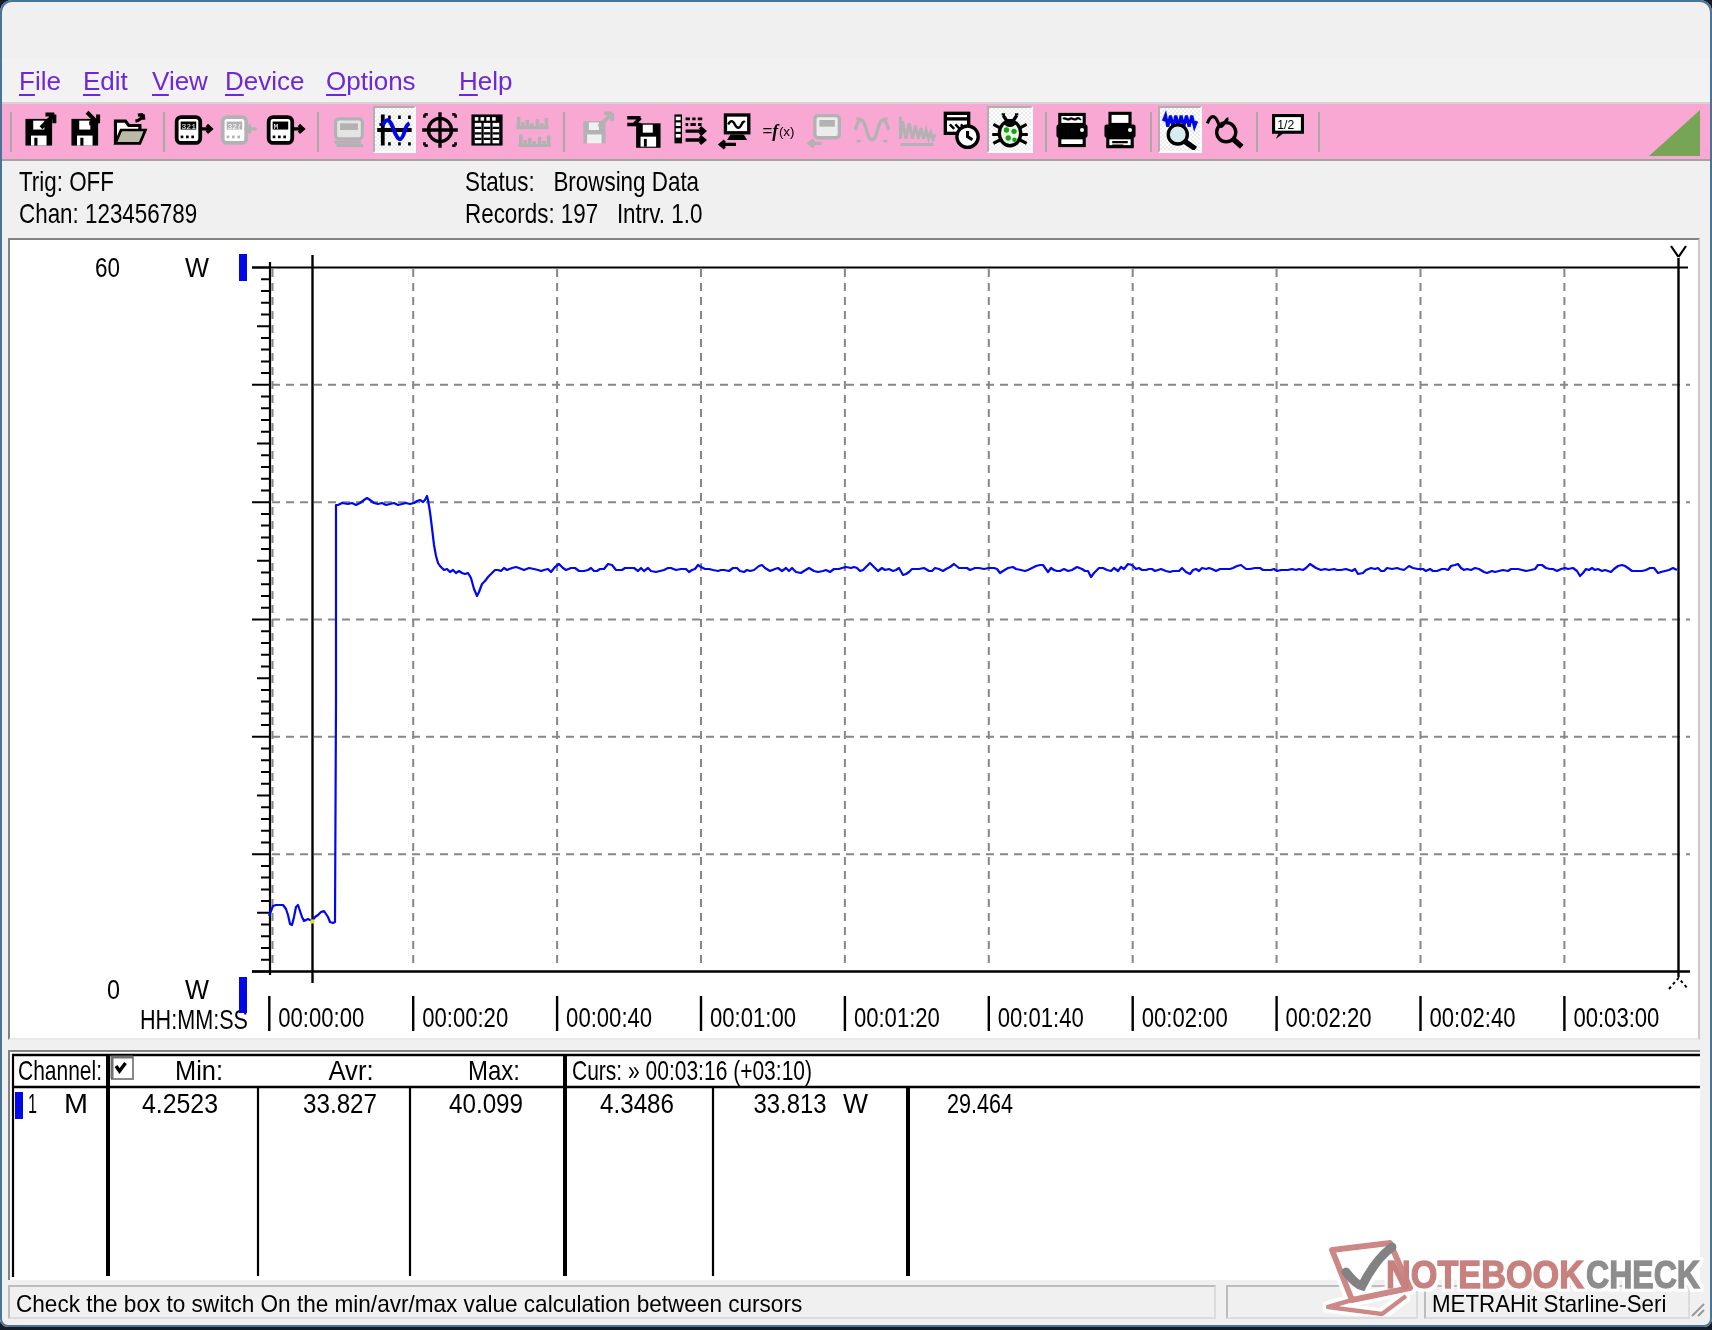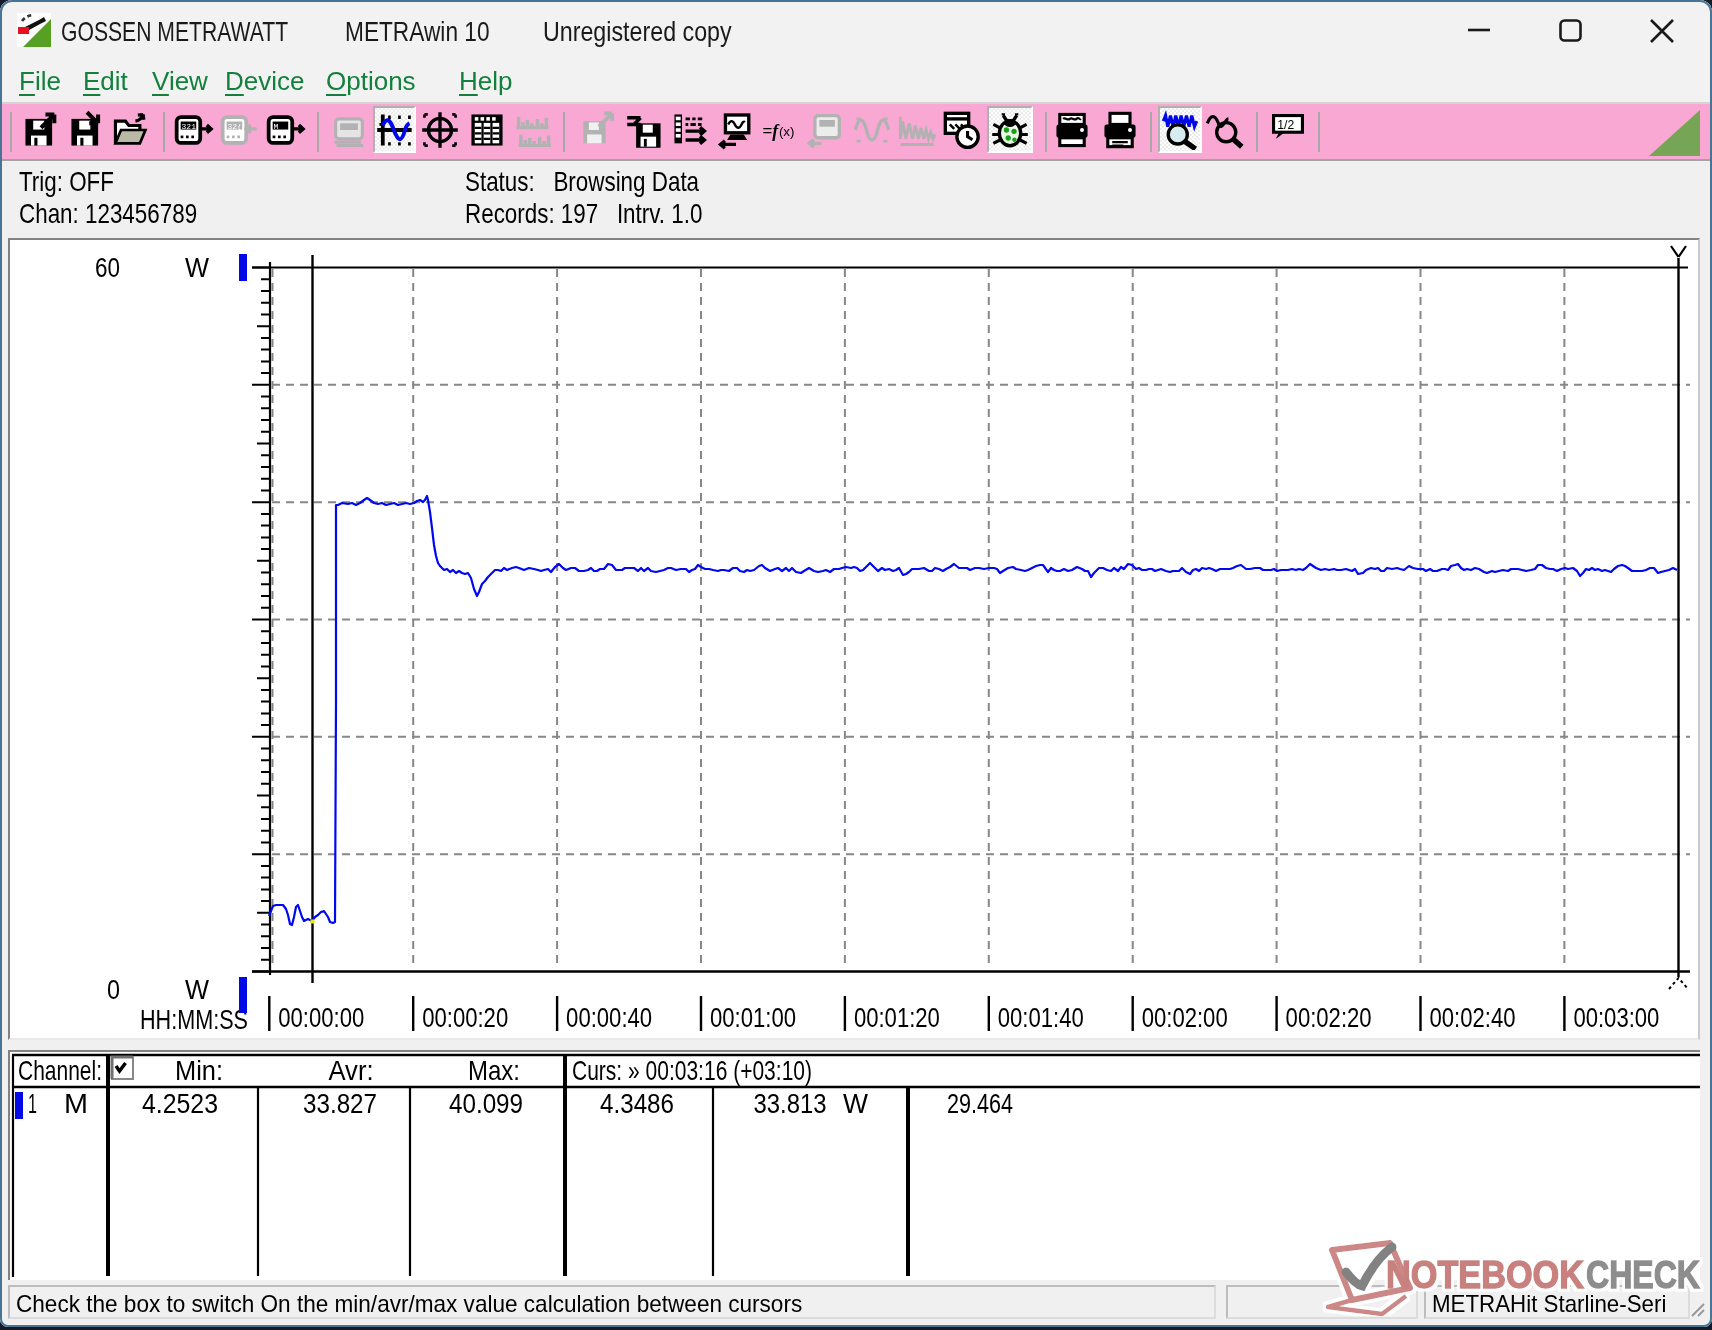--- a/index.html
+++ b/index.html
@@ -5,53 +5,36 @@
 body{width:1712px;height:1330px;background:#131c28;position:relative;overflow:hidden;
   font-family:"Liberation Sans",sans-serif;}
 #win{position:absolute;left:0;top:0;width:1712px;height:1327px;background:#f0f0f0;
   border-radius:12px 12px 8px 8px;overflow:hidden;}
 #frame{position:absolute;left:0;top:0;width:1708px;height:1323px;border:2px solid #4a7494;
   border-radius:12px 12px 8px 8px;pointer-events:none;z-index:70;}
 .abs{position:absolute;}
 .bmp{font-size:28px;color:#000;white-space:pre;transform:scaleX(0.8);transform-origin:0 0;}
 #titlebar{position:absolute;left:0;top:0;width:1712px;height:58px;background:#f2f2f2;}
 #menubar{position:absolute;left:0;top:58px;width:1712px;height:44px;background:#f2f2f2;border-bottom:2px solid #d4d4d4;}
-.menuitem{position:absolute;top:8px;font-size:26px;color:#15803d;text-align:center;}
+.menuitem{position:absolute;top:8px;font-size:26px;color:#6d28d9;text-align:center;}
 .menuitem u{text-decoration-thickness:2px;text-underline-offset:4px;}
 #toolbar{position:absolute;left:0;top:104px;width:1712px;height:55px;background:#f9a8d4;border-bottom:2px solid #a3a3a3;}
 .tsep{position:absolute;top:8px;width:2px;height:40px;background:#a8a8a8;}
 .checked{background-image:repeating-conic-gradient(#ffffff 0 25%,#ececec 0 50%);background-size:4px 4px;
  border:2px solid #b0b0b0;border-right-color:#fdfdfd;border-bottom-color:#fdfdfd;}
 #statusinfo{position:absolute;left:6px;top:161px;width:1712px;height:74px;background:#f0f0f0;}
 #chartpanel{position:absolute;left:8px;top:238px;width:1692px;height:802px;background:#fff;box-sizing:border-box;
   border-top:2px solid #828282;border-left:2px solid #828282;border-right:2px solid #c9c9c9;border-bottom:2px solid #e9e9e9;}
 #tablepanel{position:absolute;left:8px;top:1050px;width:1692px;height:230px;background:#fff;box-sizing:border-box;
   border-top:2px solid #828282;border-left:2px solid #828282;}
 #statusbar{position:absolute;left:0;top:1282px;width:1676px;height:41px;background:#f0f0f0;}
 .sbsec{position:absolute;top:3px;height:34px;box-sizing:border-box;border:2px solid #dcdcdc;border-top-color:#bdbdbd;border-left-color:#bdbdbd;}
 </style></head>
 <body>
 <div id="win">
-  <div id="titlebar">
-    <svg class="abs" style="left:17px;top:13px" width="34" height="34" viewBox="0 0 34 34">
-      <rect width="34" height="34" fill="#fff"></rect>
-      <polygon points="34,6 34,34 6,34" fill="#56a024"></polygon>
-      <path d="M4 16 L22 7 L27 4 L29 8 L23 11 L5 21 Z" fill="#111"></path>
-      <rect x="1" y="14" width="11" height="7" fill="#e81123"></rect>
-      <path d="M5 8 A15 15 0 0 1 16 2" stroke="#333" stroke-width="2.6" fill="none" stroke-dasharray="4 3"></path>
-    </svg>
-    <span class="abs" style="left:61px;top:16px;font-size:28px;color:#1a1a1a;transform:scaleX(0.755);transform-origin:0 0;white-space:pre">GOSSEN METRAWATT</span>
-    <span class="abs" style="left:345px;top:16px;font-size:28px;color:#1a1a1a;transform:scaleX(0.81);transform-origin:0 0;white-space:pre">METRAwin 10</span>
-    <span class="abs" style="left:543px;top:16px;font-size:28px;color:#1a1a1a;transform:scaleX(0.83);transform-origin:0 0;white-space:pre">Unregistered copy</span>
-    <svg class="abs" style="left:1460px;top:10px" width="230" height="40" viewBox="0 0 230 40">
-      <path d="M8 20 H30" stroke="#1a1a1a" stroke-width="2.6"></path>
-      <rect x="100.5" y="10.5" width="20" height="20" rx="4" fill="none" stroke="#1a1a1a" stroke-width="2.6"></rect>
-      <path d="M191 10 L213 32 M213 10 L191 32" stroke="#1a1a1a" stroke-width="2.6"></path>
-    </svg>
-  </div>
   <div id="menubar">
     <span class="menuitem" style="left:19px"><u>F</u>ile</span>
     <span class="menuitem" style="left:83px"><u>E</u>dit</span>
     <span class="menuitem" style="left:152px"><u>V</u>iew</span>
     <span class="menuitem" style="left:225px"><u>D</u>evice</span>
     <span class="menuitem" style="left:326px"><u>O</u>ptions</span>
     <span class="menuitem" style="left:459px"><u>H</u>elp</span>
   </div>
   <div id="toolbar">
     <div class="checked abs" style="left:373px;top:2px;width:43px;height:47px;box-sizing:border-box"></div>

